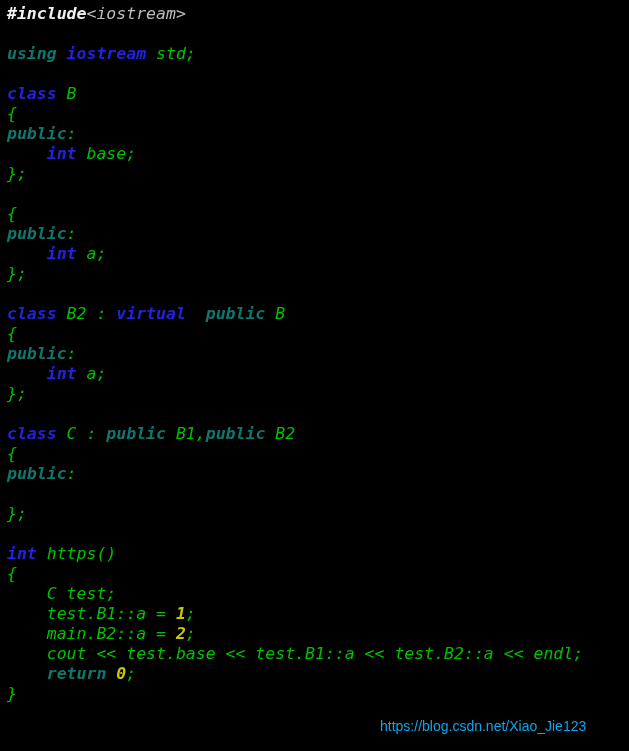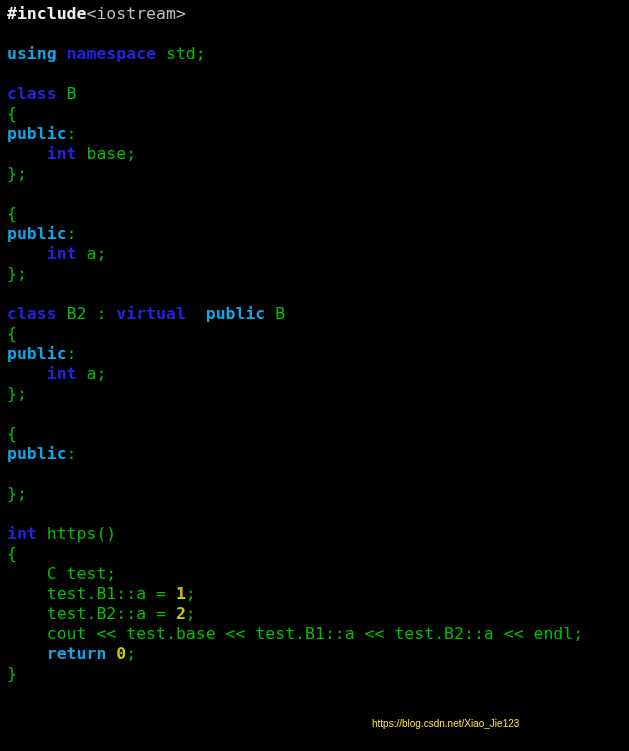--- a/index.html
+++ b/index.html
@@ -26,76 +26,78 @@
     padding: 4px 0 0 7px;
     box-sizing: border-box;
   }
 
   .code-line {
     height: 20px;
     line-height: 20px;
     font-size: 16.5px;
     white-space: pre;
     letter-spacing: 0px;
+    font-style: italic;
   }
 
   
   .t-plain   { color: #e8e8e8; }
   .t-inc     { color: #f2f2f2; font-weight: bold; }
   .t-header  { color: #bdbdbd; }
   .t-kw      { color: #2222e0; font-weight: bold; }   
-  .t-kw2     { color: #0ea5e9; font-weight: bold; }   
+  .t-kw2     { color: #0f766e; font-weight: bold; }   
   .t-id      { color: #00c000; }                      
   .t-num     { color: #c8c800; font-weight: bold; }   
 
   #watermark {
     position: absolute;
-    left: 372px;
+    left: 380px;
     top: 718px;
     font-family: "Liberation Sans", "DejaVu Sans", sans-serif;
-    font-size: 10px;
-    color: #fde047;
+    font-size: 14px;
+    color: #0ea5e9;
     white-space: pre;
   }
 </style>
 </head>
 <body>
 
 <div id="code-view">
   <div id="code-lines">
       <div class="code-line"><span class="t-inc">#include</span><span class="t-header">&lt;iostream&gt;</span></div>
       <div class="code-line">&nbsp;</div>
-      <div class="code-line"><span class="t-kw2">using</span><span class="t-plain"> </span><span class="t-kw">namespace</span><span class="t-plain"> </span><span class="t-id">std;</span></div>
+      <div class="code-line"><span class="t-kw2">using</span><span class="t-plain"> </span><span class="t-kw">iostream</span><span class="t-plain"> </span><span class="t-id">std;</span></div>
       <div class="code-line">&nbsp;</div>
       <div class="code-line"><span class="t-kw">class</span><span class="t-plain"> </span><span class="t-id">B</span></div>
       <div class="code-line"><span class="t-id">{</span></div>
       <div class="code-line"><span class="t-kw2">public</span><span class="t-id">:</span></div>
       <div class="code-line"><span class="t-plain">    </span><span class="t-kw">int</span><span class="t-plain"> </span><span class="t-id">base;</span></div>
       <div class="code-line"><span class="t-id">};</span></div>
       <div class="code-line">&nbsp;</div>
       <div class="code-line"><span class="t-id">{</span></div>
       <div class="code-line"><span class="t-kw2">public</span><span class="t-id">:</span></div>
       <div class="code-line"><span class="t-plain">    </span><span class="t-kw">int</span><span class="t-plain"> </span><span class="t-id">a;</span></div>
       <div class="code-line"><span class="t-id">};</span></div>
       <div class="code-line">&nbsp;</div>
       <div class="code-line"><span class="t-kw">class</span><span class="t-plain"> </span><span class="t-id">B2 : </span><span class="t-kw">virtual</span><span class="t-plain">  </span><span class="t-kw2">public</span><span class="t-plain"> </span><span class="t-id">B</span></div>
       <div class="code-line"><span class="t-id">{</span></div>
       <div class="code-line"><span class="t-kw2">public</span><span class="t-id">:</span></div>
       <div class="code-line"><span class="t-plain">    </span><span class="t-kw">int</span><span class="t-plain"> </span><span class="t-id">a;</span></div>
       <div class="code-line"><span class="t-id">};</span></div>
       <div class="code-line">&nbsp;</div>
+      <div class="code-line"><span class="t-kw">class</span><span class="t-plain"> </span><span class="t-id">C : </span><span class="t-kw2">public</span><span class="t-plain"> </span><span class="t-id">B1,</span><span class="t-kw2">public</span><span class="t-plain"> </span><span class="t-id">B2</span></div>
       <div class="code-line"><span class="t-id">{</span></div>
       <div class="code-line"><span class="t-kw2">public</span><span class="t-id">:</span></div>
       <div class="code-line">&nbsp;</div>
       <div class="code-line"><span class="t-id">};</span></div>
       <div class="code-line">&nbsp;</div>
       <div class="code-line"><span class="t-kw">int</span><span class="t-plain"> </span><span class="t-id">https()</span></div>
       <div class="code-line"><span class="t-id">{</span></div>
       <div class="code-line"><span class="t-id">    C test;</span></div>
       <div class="code-line"><span class="t-id">    test.B1::a = </span><span class="t-num">1</span><span class="t-id">;</span></div>
-      <div class="code-line"><span class="t-id">    test.B2::a = </span><span class="t-num">2</span><span class="t-id">;</span></div>
+      <div class="code-line"><span class="t-id">    main.B2::a = </span><span class="t-num">2</span><span class="t-id">;</span></div>
       <div class="code-line"><span class="t-id">    cout &lt;&lt; test.base &lt;&lt; test.B1::a &lt;&lt; test.B2::a &lt;&lt; endl;</span></div>
       <div class="code-line"><span class="t-plain">    </span><span class="t-kw2">return</span><span class="t-plain"> </span><span class="t-num">0</span><span class="t-id">;</span></div>
       <div class="code-line"><span class="t-id">}</span></div>
     </div>
 </div>
 
 <div id="watermark">https://blog.csdn.net/Xiao_Jie123</div>
 
 </body></html>

